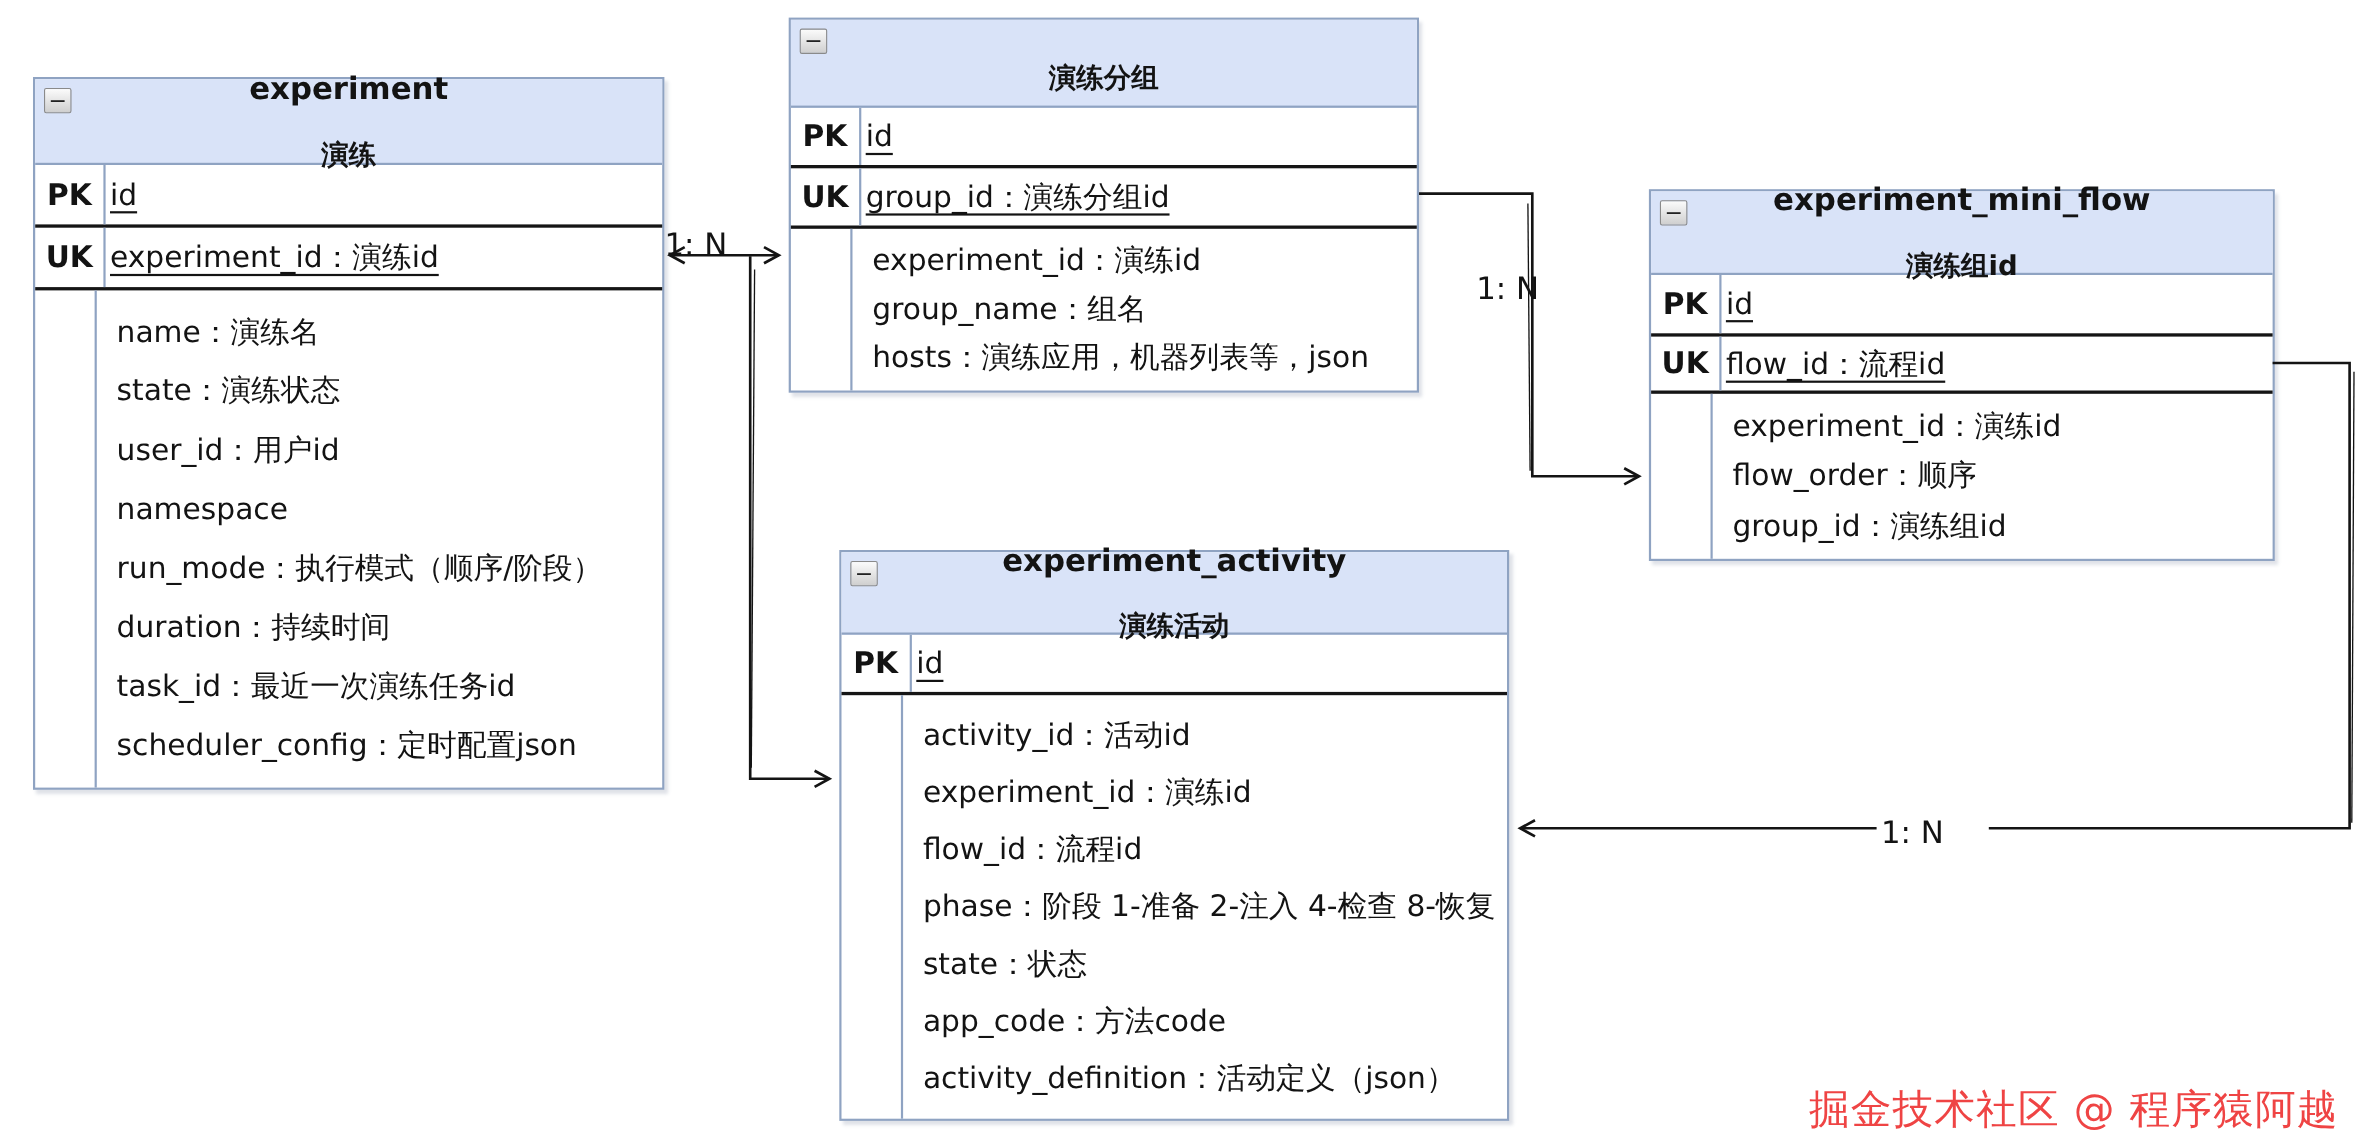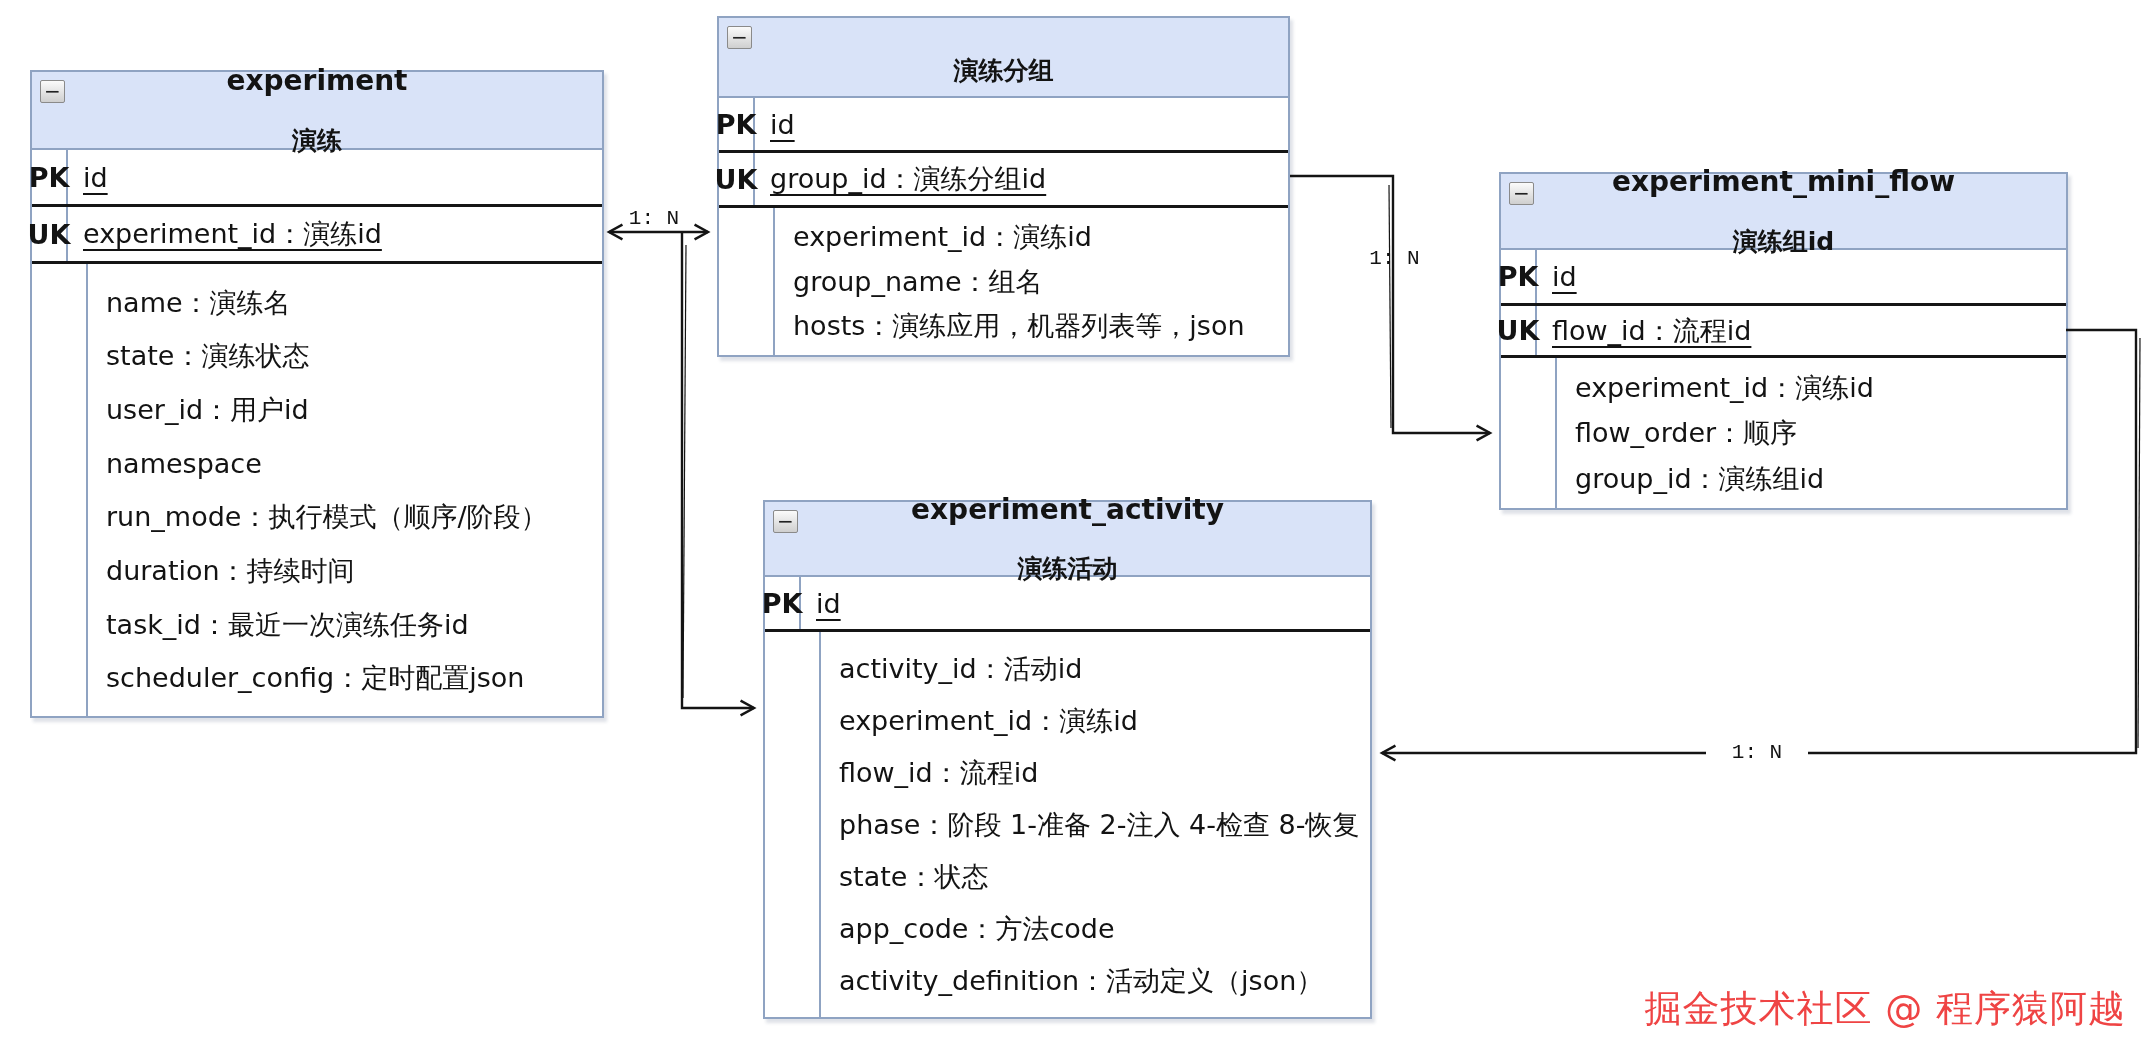--- a/index.html
+++ b/index.html
@@ -11,33 +11,33 @@
             box-shadow:3px 4px 3px rgba(110,125,150,0.22); display:flex; flex-direction:column; }
   .entity-header { position:relative; background:#d9e3f8; border-bottom:2px solid #8fa3c2;
             display:flex; flex-direction:column; align-items:center; justify-content:center; flex:none; }
   .entity-name { font-size:28px; font-weight:bold; line-height:1.2; }
   .entity-name-cn { font-size:25px; font-weight:bold; line-height:1.2;margin-top:28px; }
   .collapse-btn { position:absolute; left:8px; top:8px; width:25px; height:23px;
             background:linear-gradient(#fbfbfb,#cfcfcf); border:1px solid #8a8a8a; border-radius:2px;
             font-size:20px; line-height:20px; text-align:center; color:#222; cursor:default; }
 
   .key-row { display:flex; border-bottom:3px solid #151515; flex:none; }
-  .key-tag { width:36px; flex:none; border-right:2px solid #8fa3c2; display:flex;
+  .key-tag { width:64px; flex:none; border-right:2px solid #8fa3c2; display:flex;
             align-items:center; justify-content:center; font-weight:bold; font-size:27px; }
-  .key-val { flex:1; display:flex; align-items:center; padding-left:15px; font-size:27px; }
+  .key-val { flex:1; display:flex; align-items:center; padding-left:4px; font-size:27px; }
   .u { text-decoration:underline; text-decoration-thickness:2px; text-underline-offset:6px; }
 
   .attrs-section { flex:1; display:flex; min-height:0; }
   .attrs-gutter { width:56px; flex:none; border-right:2px solid #8fa3c2; }
   .attr-list { flex:1; display:flex; flex-direction:column; justify-content:space-evenly; padding-left:18px; }
   .attr { font-size:27px; line-height:1.15; white-space:nowrap; }
 
   svg.connectors { position:absolute; left:0; top:0; pointer-events:none; }
 
-  .rel-label { position:absolute; font-size:21px; text-align:center; white-space:pre; line-height:1.2;font-family:Liberation Mono, monospace; }
+  .rel-label { position:absolute; font-size:28px; text-align:left; white-space:pre; line-height:1.2; }
   .rel-label.boxed { background:#ffffff; padding:0 4px; }
 
   .watermark { position:absolute; right:22px; top:984px; font-size:37px; font-weight:normal;
             color:#ef4444; text-shadow:2px 2px 1px #ffffff; letter-spacing:1px; }
 </style>
 </head>
 <body>
 
 <div class="canvas">
 

